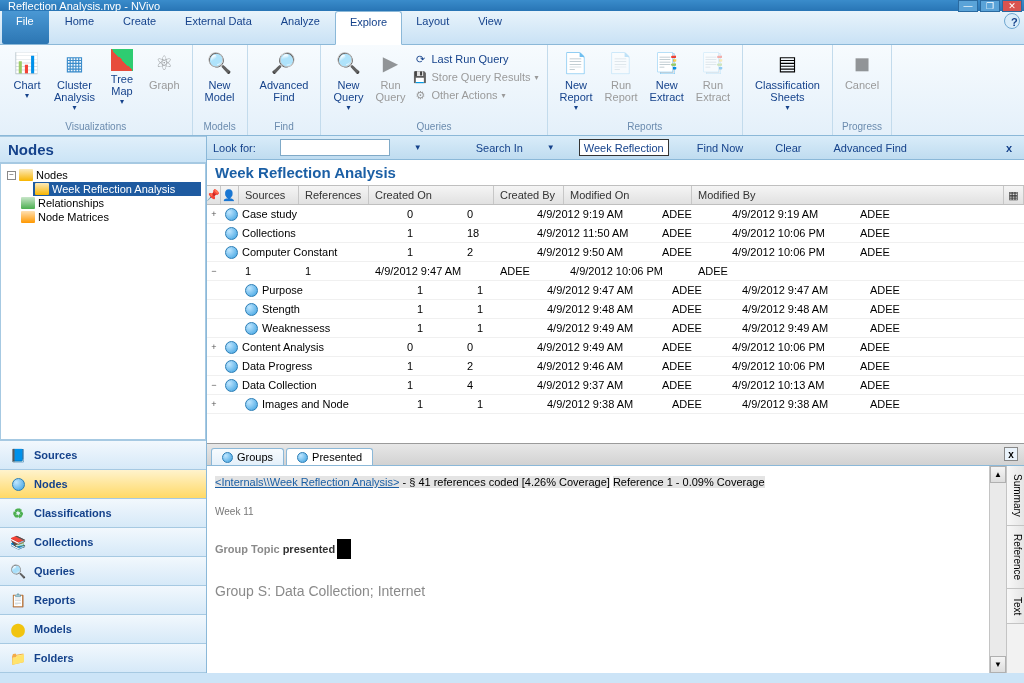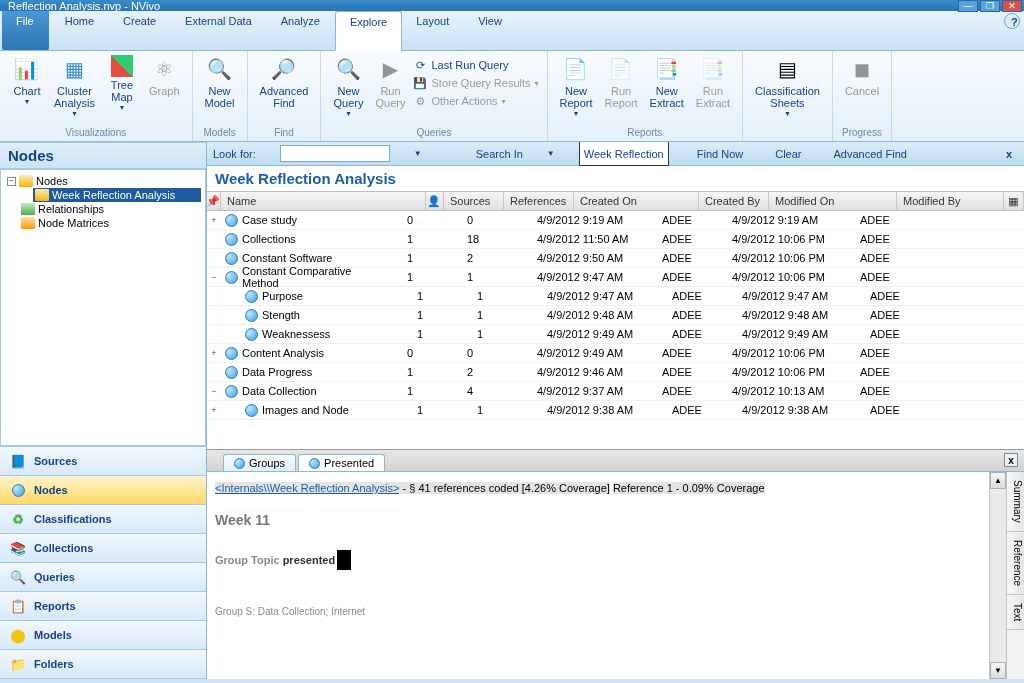--- a/index.html
+++ b/index.html
@@ -3,21 +3,21 @@
 <meta charset="utf-8">
 <style>
 *{box-sizing:border-box;margin:0;padding:0;font-family:"Segoe UI",Tahoma,sans-serif;font-size:11px;}
 body{background:#cce4f7;overflow:hidden;width:1024px;height:683px;position:relative;}
 .titlebar{height:11px;background:linear-gradient(#3a8ccb,#2875b5);display:flex;align-items:center;padding:0 4px;color:#fff;}
 .titlebar .title{flex:1;padding-left:4px}
 .winbtns{position:absolute;right:2px;top:0;display:flex;gap:2px}
 .winbtns div{width:20px;height:12px;background:#5aa3d8;border:1px solid #2a6aa0;display:flex;align-items:center;justify-content:center;color:#fff;font-size:9px}
 .winbtns .close{background:#d9534f}
 
-.tabs{height:40px;background:linear-gradient(#e8f3fb,#c9e2f5);display:flex;border-bottom:1px solid #8bb8d8}
+.tabs{height:34px;background:linear-gradient(#e8f3fb,#c9e2f5);display:flex;border-bottom:1px solid #8bb8d8}
 .tab{padding:4px 14px;color:#15428b;cursor:pointer;border-right:1px solid transparent}
 .tab.file{background:linear-gradient(#4a98d4,#2c76b3);color:#fff;border-radius:0 0 2px 2px;margin:0 2px}
 .tab.active{background:#fff;border:1px solid #8bb8d8;border-bottom:1px solid #fff;margin-bottom:-1px;border-radius:3px 3px 0 0}
 .help{margin-left:auto;padding:2px 6px;color:#15428b;font-weight:bold;border:1px solid #6fa7d0;border-radius:50%;width:16px;height:16px;text-align:center;line-height:12px;margin-top:2px;margin-right:4px;background:#d9ecf9}
 
 .ribbon{height:91px;background:linear-gradient(#f7fbfe,#e4f0fa);display:flex;border-bottom:1px solid #8bb8d8}
 .rgroup{border-right:1px solid #c3dbec;padding:2px 6px;display:flex;flex-direction:column;align-items:center}
 .rgroup .items{display:flex;flex:1;align-items:flex-start}
 .ritem{display:flex;flex-direction:column;align-items:center;padding:2px 6px;cursor:pointer;min-width:42px}
 .ritem .icon{width:28px;height:28px;display:flex;align-items:center;justify-content:center;font-size:20px;margin-bottom:2px}
@@ -44,21 +44,21 @@
 .tnode.child2{margin-left:14px}
 
 .accordion{border-top:1px solid #a6c9e2}
 .accitem{display:flex;align-items:center;gap:8px;padding:6px 10px;background:linear-gradient(#f2f8fd,#d6e9f8);border-bottom:1px solid #a6c9e2;cursor:pointer;color:#15428b;font-weight:bold}
 .accitem.active{background:linear-gradient(#fff3cd,#ffd966)}
 .accitem .aicon{width:16px;height:16px;display:inline-flex;align-items:center;justify-content:center;font-size:13px}
 
 .rightpanel{flex:1;display:flex;flex-direction:column;background:#fff;overflow:hidden}
 .findbar{height:24px;background:linear-gradient(#d9ecf9,#bfdcf0);display:flex;align-items:center;gap:24px;padding:0 6px;border-bottom:1px solid #8bb8d8;color:#15428b}
 .findbar input{height:17px;border:1px solid #7fa9c7;padding:0 2px}
-.findbar .combo{border:1px solid #333;background:#fff;padding:1px 4px;height:25px;display:flex;align-items:center;min-width:90px}
+.findbar .combo{border:1px solid #333;background:#fff;padding:1px 4px;height:17px;display:flex;align-items:center;min-width:90px}
 .findbar .fbtn{cursor:pointer;padding:0 4px}
 .findbar .closex{margin-left:auto;font-weight:bold;cursor:pointer;padding:0 6px}
 
 .doctitle{color:#1b5fa5;font-size:15px;font-weight:bold;padding:4px 8px}
 .gridhdr{display:flex;background:linear-gradient(#f5f5f5,#e1e1e1);border-top:1px solid #bfbfbf;border-bottom:1px solid #bfbfbf;height:20px;align-items:center}
 .gridhdr div{border-right:1px solid #c7c7c7;padding:0 6px;height:100%;display:flex;align-items:center;color:#333}
 .colpin{width:14px;justify-content:center}
 .colname{width:205px}
 .colicon{width:18px;justify-content:center}
 .colsrc{width:60px}
@@ -77,36 +77,36 @@
 .nodeicon{width:13px;height:13px;border-radius:50%;background:radial-gradient(circle at 30% 30%,#bfe6ff,#3aa0e0);border:1px solid #2b7db5;display:inline-block;flex-shrink:0}
 .row .ind1{padding-left:24px}
 .row .srcico{width:18px}
 .row .c2{width:60px}
 .row .c3{width:70px}
 .row .c4{width:125px}
 .row .c5{width:70px}
 .row .c6{width:128px}
 .row .c7{flex:1}
 
-.detailtabs{height:22px;background:linear-gradient(#e7e7e7,#d2d2d2);display:flex;align-items:flex-end;padding:0 16px;border-top:1px solid #9a9a9a;position:relative}
+.detailtabs{height:22px;background:linear-gradient(#e7e7e7,#d2d2d2);display:flex;align-items:flex-end;padding:0 4px;border-top:1px solid #9a9a9a;position:relative}
 .dtab{display:flex;align-items:center;gap:4px;padding:2px 10px;background:linear-gradient(#f7fbfe,#e4f0fa);border:1px solid #8bb8d8;border-bottom:none;border-radius:3px 3px 0 0;margin-right:2px;cursor:pointer}
 .dtab.active{background:#fff}
 .dtab .dicon{width:11px;height:11px;border-radius:50%;background:radial-gradient(circle at 30% 30%,#bfe6ff,#3aa0e0);border:1px solid #2b7db5}
 .detailtabs .dclose{position:absolute;right:6px;top:3px;width:14px;height:14px;border:1px solid #888;background:#eaf3fb;display:flex;align-items:center;justify-content:center;font-weight:bold;font-size:10px;cursor:pointer}
 
 .detail{flex:1;display:flex;border-top:1px solid #8bb8d8;overflow:hidden}
 .detailbody{flex:1;padding:6px 8px;overflow:auto;background:#fff;position:relative}
 .detailbody .link{color:#1b5fa5;text-decoration:underline;background:#e4e4e4;cursor:pointer}
 .detailbody .meta{background:#e4e4e4}
 .detailbody .ref{background:#e4e4e4;margin-top:4px;display:inline-block}
-.detailbody h3{font-size:14px;color:#777;font-weight:bold;margin-top:18px}
+.detailbody h3{font-size:10px;color:#777;font-weight:normal;margin-top:18px}
 .detailbody .gt{font-size:15px;color:#8a8a8a;font-weight:bold;margin-top:22px}
 .detailbody .gt b{color:#333}
 .detailbody .cursor{display:inline-block;width:14px;height:20px;background:#000;vertical-align:middle;margin-left:2px}
-.detailbody .gs{font-size:10px;color:#8a8a8a;margin-top:36px}
+.detailbody .gs{font-size:14px;color:#8a8a8a;margin-top:24px}
 .sidetabs{width:18px;background:#f2f2f2;border-left:1px solid #c4c4c4;display:flex;flex-direction:column}
 .sidetab{writing-mode:vertical-rl;padding:8px 1px;border-bottom:1px solid #c4c4c4;font-size:10px;cursor:pointer;text-align:center;background:linear-gradient(90deg,#f8f8f8,#e5e5e5)}
 .scrollbar{width:17px;background:#eaeaea;border-left:1px solid #c4c4c4;display:flex;flex-direction:column}
 .scrollbar .sbtn{height:17px;border:1px solid #b0b0b0;background:linear-gradient(#f5f5f5,#ddd);display:flex;align-items:center;justify-content:center;font-size:8px}
 .scrollbar .strack{flex:1}
 </style>
 </head>
 <body>
 
 <div class="titlebar">
@@ -330,21 +330,20 @@
       <span class="fbtn">Find Now</span>
       <span class="fbtn">Clear</span>
       <span class="fbtn">Advanced Find</span>
       <span class="closex">x</span>
     </div>
 
     <div class="doctitle">Week Reflection Analysis</div>
 
     <div class="gridhdr">
       <div class="colpin">📌</div>
-      <div class="colname">Name</div>
       <div class="colicon">👤</div>
       <div class="colsrc">Sources</div>
       <div class="colref">References</div>
       <div class="colcon">Created On</div>
       <div class="colcby">Created By</div>
       <div class="colmon">Modified On</div>
       <div class="colmby">Modified By</div>
       <div class="colopt">▦</div>
     </div>
 
@@ -374,36 +373,32 @@
           <span class="cell c3">18</span>
           <span class="cell c4">4/9/2012 11:50 AM</span>
           <span class="cell c5">ADEE</span>
           <span class="cell c6">4/9/2012 10:06 PM</span>
           <span class="cell c7">ADEE</span>
         </div>
         <div class="row">
           <span class="exp"></span>
           <span class="tree ">
             <span class="nodeicon"></span>
-            <span>Constant Software</span>
+            <span>Computer Constant</span>
           </span>
           <span class="srcico"></span>
           <span class="cell c2">1</span>
           <span class="cell c3">2</span>
           <span class="cell c4">4/9/2012 9:50 AM</span>
           <span class="cell c5">ADEE</span>
           <span class="cell c6">4/9/2012 10:06 PM</span>
           <span class="cell c7">ADEE</span>
         </div>
         <div class="row">
           <span class="exp">−</span>
-          <span class="tree ">
-            <span class="nodeicon"></span>
-            <span>Constant Comparative Method</span>
-          </span>
           <span class="srcico"></span>
           <span class="cell c2">1</span>
           <span class="cell c3">1</span>
           <span class="cell c4">4/9/2012 9:47 AM</span>
           <span class="cell c5">ADEE</span>
           <span class="cell c6">4/9/2012 10:06 PM</span>
           <span class="cell c7">ADEE</span>
         </div>
         <div class="row">
           <span class="exp"></span>

